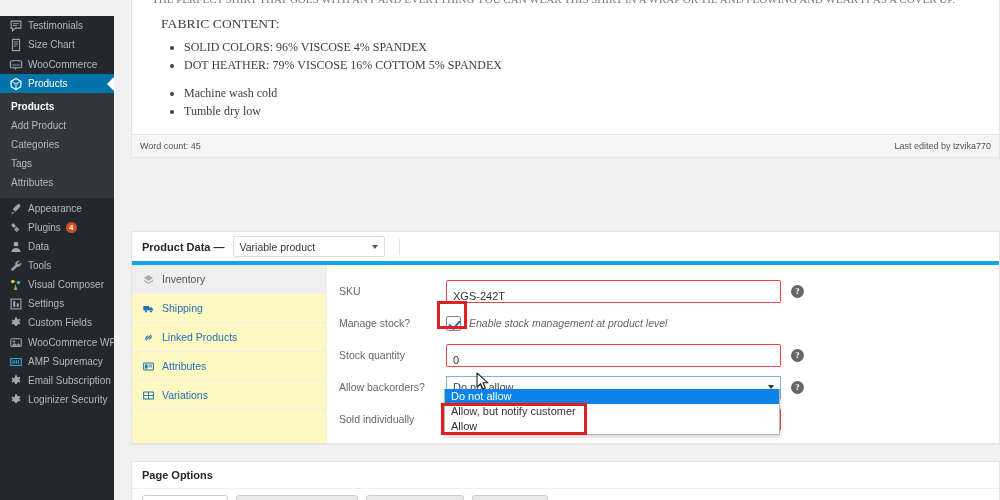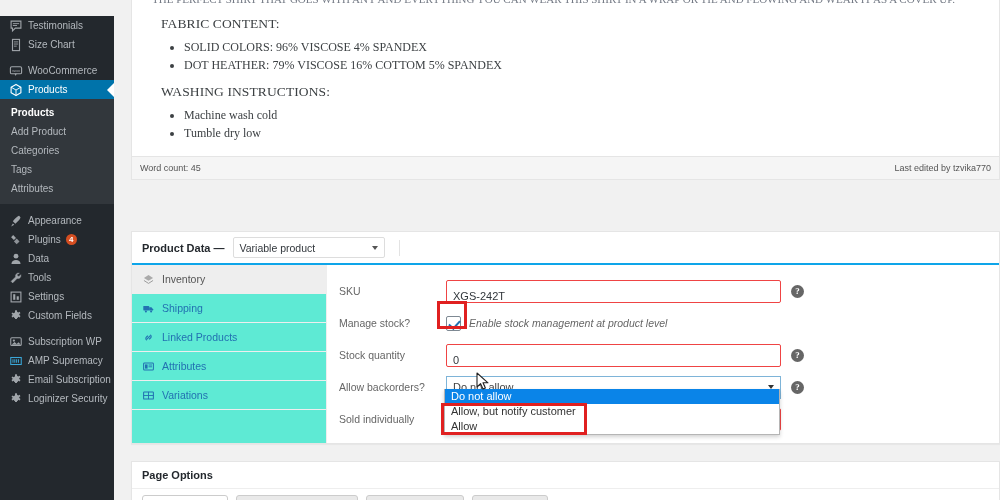--- a/index.html
+++ b/index.html
@@ -20,21 +20,21 @@
   }
   .menu-item {
     position: relative;
     display: flex; align-items: center;
     height: 19px;
     padding-left: 8px;
     color: #b4b9be;
     font-size: 10px;
     white-space: nowrap;
   }
-  .menu-item.spaced { margin-top: 7px; }
+  .menu-item.spaced { margin-top: 1px; }
   .menu-item .mi-icon {
     width: 15px; height: 15px;
     margin-right: 5px;
     flex: 0 0 15px;
     display: flex; align-items: center; justify-content: center;
     color: #a0a5aa;
   }
   .menu-item .mi-icon svg { display: block; }
   .menu-item .mi-label { line-height: 19px; }
   .menu-item.current {
@@ -126,21 +126,21 @@
     position: absolute; left: 17px; top: 231px;
     width: 869px;
     background: #fff;
     border: 1px solid #e5e5e5;
     box-shadow: 0 1px 1px rgba(0,0,0,.04);
   }
   .pd-header {
     display: flex; align-items: center;
     height: 33px;
     padding: 0 10px;
-    border-bottom: 2px solid #0ea5e9;
+    border-bottom: 4px solid #0ea5e9;
   }
   .pd-title { font-size: 11px; font-weight: bold; color: #23282d; }
   .pd-type-select {
     margin-left: 8px;
     height: 21px;
     width: 152px;
     padding: 0 18px 0 6px;
     border: 1px solid #ddd;
     border-radius: 2px;
     background: #fff;
@@ -153,21 +153,21 @@
     position: absolute; right: 6px; top: 50%; margin-top: -2px;
     border-style: solid; border-width: 4px 3.5px 0 3.5px;
     border-color: #555 transparent transparent transparent;
   }
   .pd-sep { width: 1px; height: 16px; background: #e3e3e3; margin-left: 14px; }
 
   .pd-body { display: flex; background: #f9f9f9; }
   .pd-tabs {
     width: 195px;
     flex: 0 0 195px;
-    background: #5eead4;
+    background: #fef9c3;
     border-right: 1px solid #eee;
     padding: 0;
   }
   .pd-tab {
     display: flex; align-items: center;
     height: 29px;
     padding-left: 10px;
     border-bottom: 1px solid #eee;
     font-size: 10.5px;
     color: #2271b1;
@@ -410,20 +410,30 @@
           <span class="mi-icon">
             <svg width="14" height="14" viewBox="0 0 20 20" fill="currentColor">
               <path d="M14.8 3.2a4.2 4.2 0 00-5.4 5.2L3 14.8 5.2 17l6.4-6.4a4.2 4.2 0 005.2-5.4l-2.6 2.6-2.1-.6-.6-2.1z" stroke="currentColor" stroke-width=".6"></path>
             </svg>
           </span>
           <span class="mi-label">Tools</span>
         </div>
         <div class="menu-item">
           <span class="mi-icon">
             <svg width="14" height="14" viewBox="0 0 20 20" fill="currentColor">
+              <circle cx="5.5" cy="5" r="2.6" fill="#e7c65b"></circle>
+              <circle cx="13.5" cy="6.5" r="2.6" fill="#4aa7d6"></circle>
+              <path d="M9.2 8.5L7 17h5z" fill="#7bbf4a"></path>
+            </svg>
+          </span>
+          <span class="mi-label">Visual Composer</span>
+        </div>
+        <div class="menu-item">
+          <span class="mi-icon">
+            <svg width="14" height="14" viewBox="0 0 20 20" fill="currentColor">
               <rect x="3" y="3" width="14" height="14" fill="none" stroke="currentColor" stroke-width="1.6"></rect>
               <rect x="6" y="6" width="3" height="8"></rect>
               <rect x="11" y="9" width="3" height="5"></rect>
             </svg>
           </span>
           <span class="mi-label">Settings</span>
         </div>
         <div class="menu-item">
           <span class="mi-icon">
             <svg width="14" height="14" viewBox="0 0 20 20" fill="currentColor">
@@ -434,21 +444,21 @@
           <span class="mi-label">Custom Fields</span>
         </div>
         <div class="menu-item spaced">
           <span class="mi-icon">
             <svg width="14" height="14" viewBox="0 0 20 20" fill="currentColor">
               <rect x="2.5" y="4" width="15" height="11" rx="1.6" fill="none" stroke="currentColor" stroke-width="1.5"></rect>
               <circle cx="7" cy="8" r="1.6" fill="currentColor"></circle>
               <path d="M3.5 14l4.5-4 3 3 2.5-2.5 3.5 3.5z" fill="currentColor"></path>
             </svg>
           </span>
-          <span class="mi-label">Subscription WP</span>
+          <span class="mi-label">WooCommerce WP</span>
         </div>
         <div class="menu-item">
           <span class="mi-icon">
             <svg width="14" height="14" viewBox="0 0 20 20" fill="currentColor">
               <rect x="2.5" y="5" width="15" height="10" fill="none" stroke="#3ba7d8" stroke-width="1.5"></rect>
               <rect x="5" y="7.5" width="1.4" height="5" fill="#3ba7d8"></rect>
               <rect x="7.6" y="7.5" width="1.4" height="5" fill="#3ba7d8"></rect>
               <rect x="10.2" y="7.5" width="1.4" height="5" fill="#3ba7d8"></rect>
               <rect x="12.8" y="7.5" width="1.4" height="5" fill="#3ba7d8"></rect>
             </svg>
@@ -479,21 +489,20 @@
   <div id="main">
 
     <section id="editor-box">
       <div class="desc">
         <div class="clipped">THE PERFECT SHIRT THAT GOES WITH ANY AND EVERYTHING YOU CAN WEAR THIS SHIRT IN A WRAP OR TIE AND FLOWING AND WEAR IT AS A COVER UP.</div>
         <p class="h">FABRIC CONTENT:</p>
         <ul id="fabric-list">
             <li>SOLID COLORS: 96% VISCOSE 4% SPANDEX</li>
             <li>DOT HEATHER: 79% VISCOSE 16% COTTOM 5% SPANDEX</li>
           </ul>
-        <p class="h">WASHING INSTRUCTIONS:</p>
         <ul id="washing-list" class="lastp">
             <li>Machine wash cold</li>
             <li>Tumble dry low</li>
           </ul>
       </div>
       <div id="statusbar">
         <span>Word count: 45</span>
         <span>Last edited by tzvika770</span>
       </div>
     </section>

